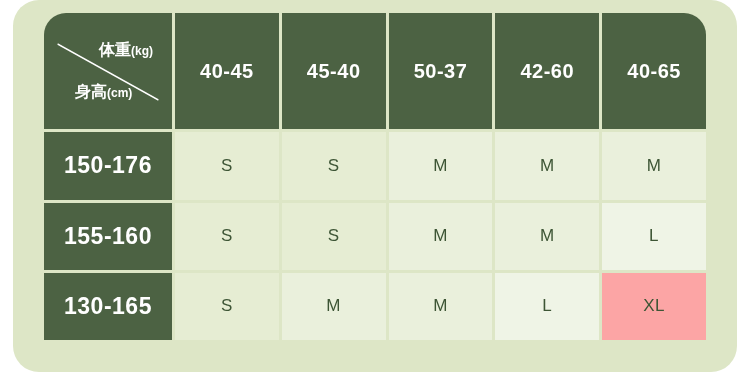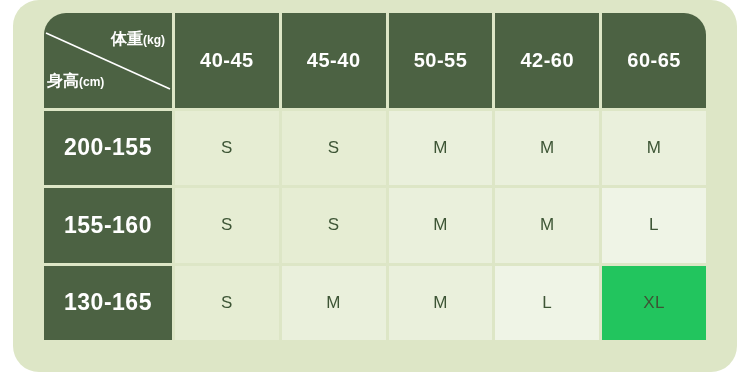--- a/index.html
+++ b/index.html
@@ -36,21 +36,21 @@
     left: 41px;
     top: 10px;
     width: 668px;
     height: 333px;
     border-collapse: separate;
     border-spacing: 3px;
     table-layout: fixed;
   }
 
   #chart td {
-    padding: 0;
+    padding: 12px;
     text-align: center;
     vertical-align: middle;
     height: 52px;
   }
 
   
   .corner {
     position: relative;
     width: 128px;
     background: #4c6243;
@@ -74,21 +74,21 @@
     right: 7px;
     top: 3px;
     color: #ffffff;
     font-size: 16px;
     font-weight: bold;
     white-space: nowrap;
     line-height: 1.1;
   }
   .corner-bot {
     position: absolute;
-    left: 3px;
+    left: 19px;
     bottom: 4px;
     color: #ffffff;
     font-size: 16px;
     font-weight: bold;
     white-space: nowrap;
     line-height: 1.1;
   }
   .unit { font-size: 12px; font-weight: bold; }
 
   
@@ -116,21 +116,21 @@
   
   .cell {
     color: #3d5535;
     font-size: 17px;
     font-weight: normal;
     letter-spacing: 0.5px;
   }
   .tone-S  { background: #e6edd3; }
   .tone-M  { background: #eaf0dc; }
   .tone-L  { background: #eff4e6; }
-  .tone-XL { background: #22c55e; }
+  .tone-XL { background: #fca5a5; }
 
   .cell.br-last { border-bottom-right-radius: 22px; }
 </style>
 </head>
 <body>
 
 <div id="page">
 
   <div id="panel"></div>
 
@@ -142,27 +142,27 @@
           <div class="corner-inner">
             <svg class="diag" viewBox="0 0 128 66" preserveAspectRatio="none">
               <line x1="2" y1="6" x2="126" y2="62" stroke="#ffffff" stroke-width="1.6"></line>
             </svg>
             <span class="corner-top"><span>体重</span><span class="unit">(kg)</span></span>
             <span class="corner-bot"><span>身高</span><span class="unit">(cm)</span></span>
           </div>
         </td>
         <td class="colhead">40-45</td>
         <td class="colhead">45-40</td>
-        <td class="colhead">50-55</td>
+        <td class="colhead">50-37</td>
         <td class="colhead">42-60</td>
-        <td class="colhead last">60-65</td>
+        <td class="colhead last">40-65</td>
       </tr>
 
       <tr>
-        <td class="rowhead">200-155</td>
+        <td class="rowhead">150-176</td>
         <td class="cell tone-S">S</td>
         <td class="cell tone-S">S</td>
         <td class="cell tone-M">M</td>
         <td class="cell tone-M">M</td>
         <td class="cell tone-M">M</td>
       </tr>
 
       <tr>
         <td class="rowhead">155-160</td>
         <td class="cell tone-S">S</td>

